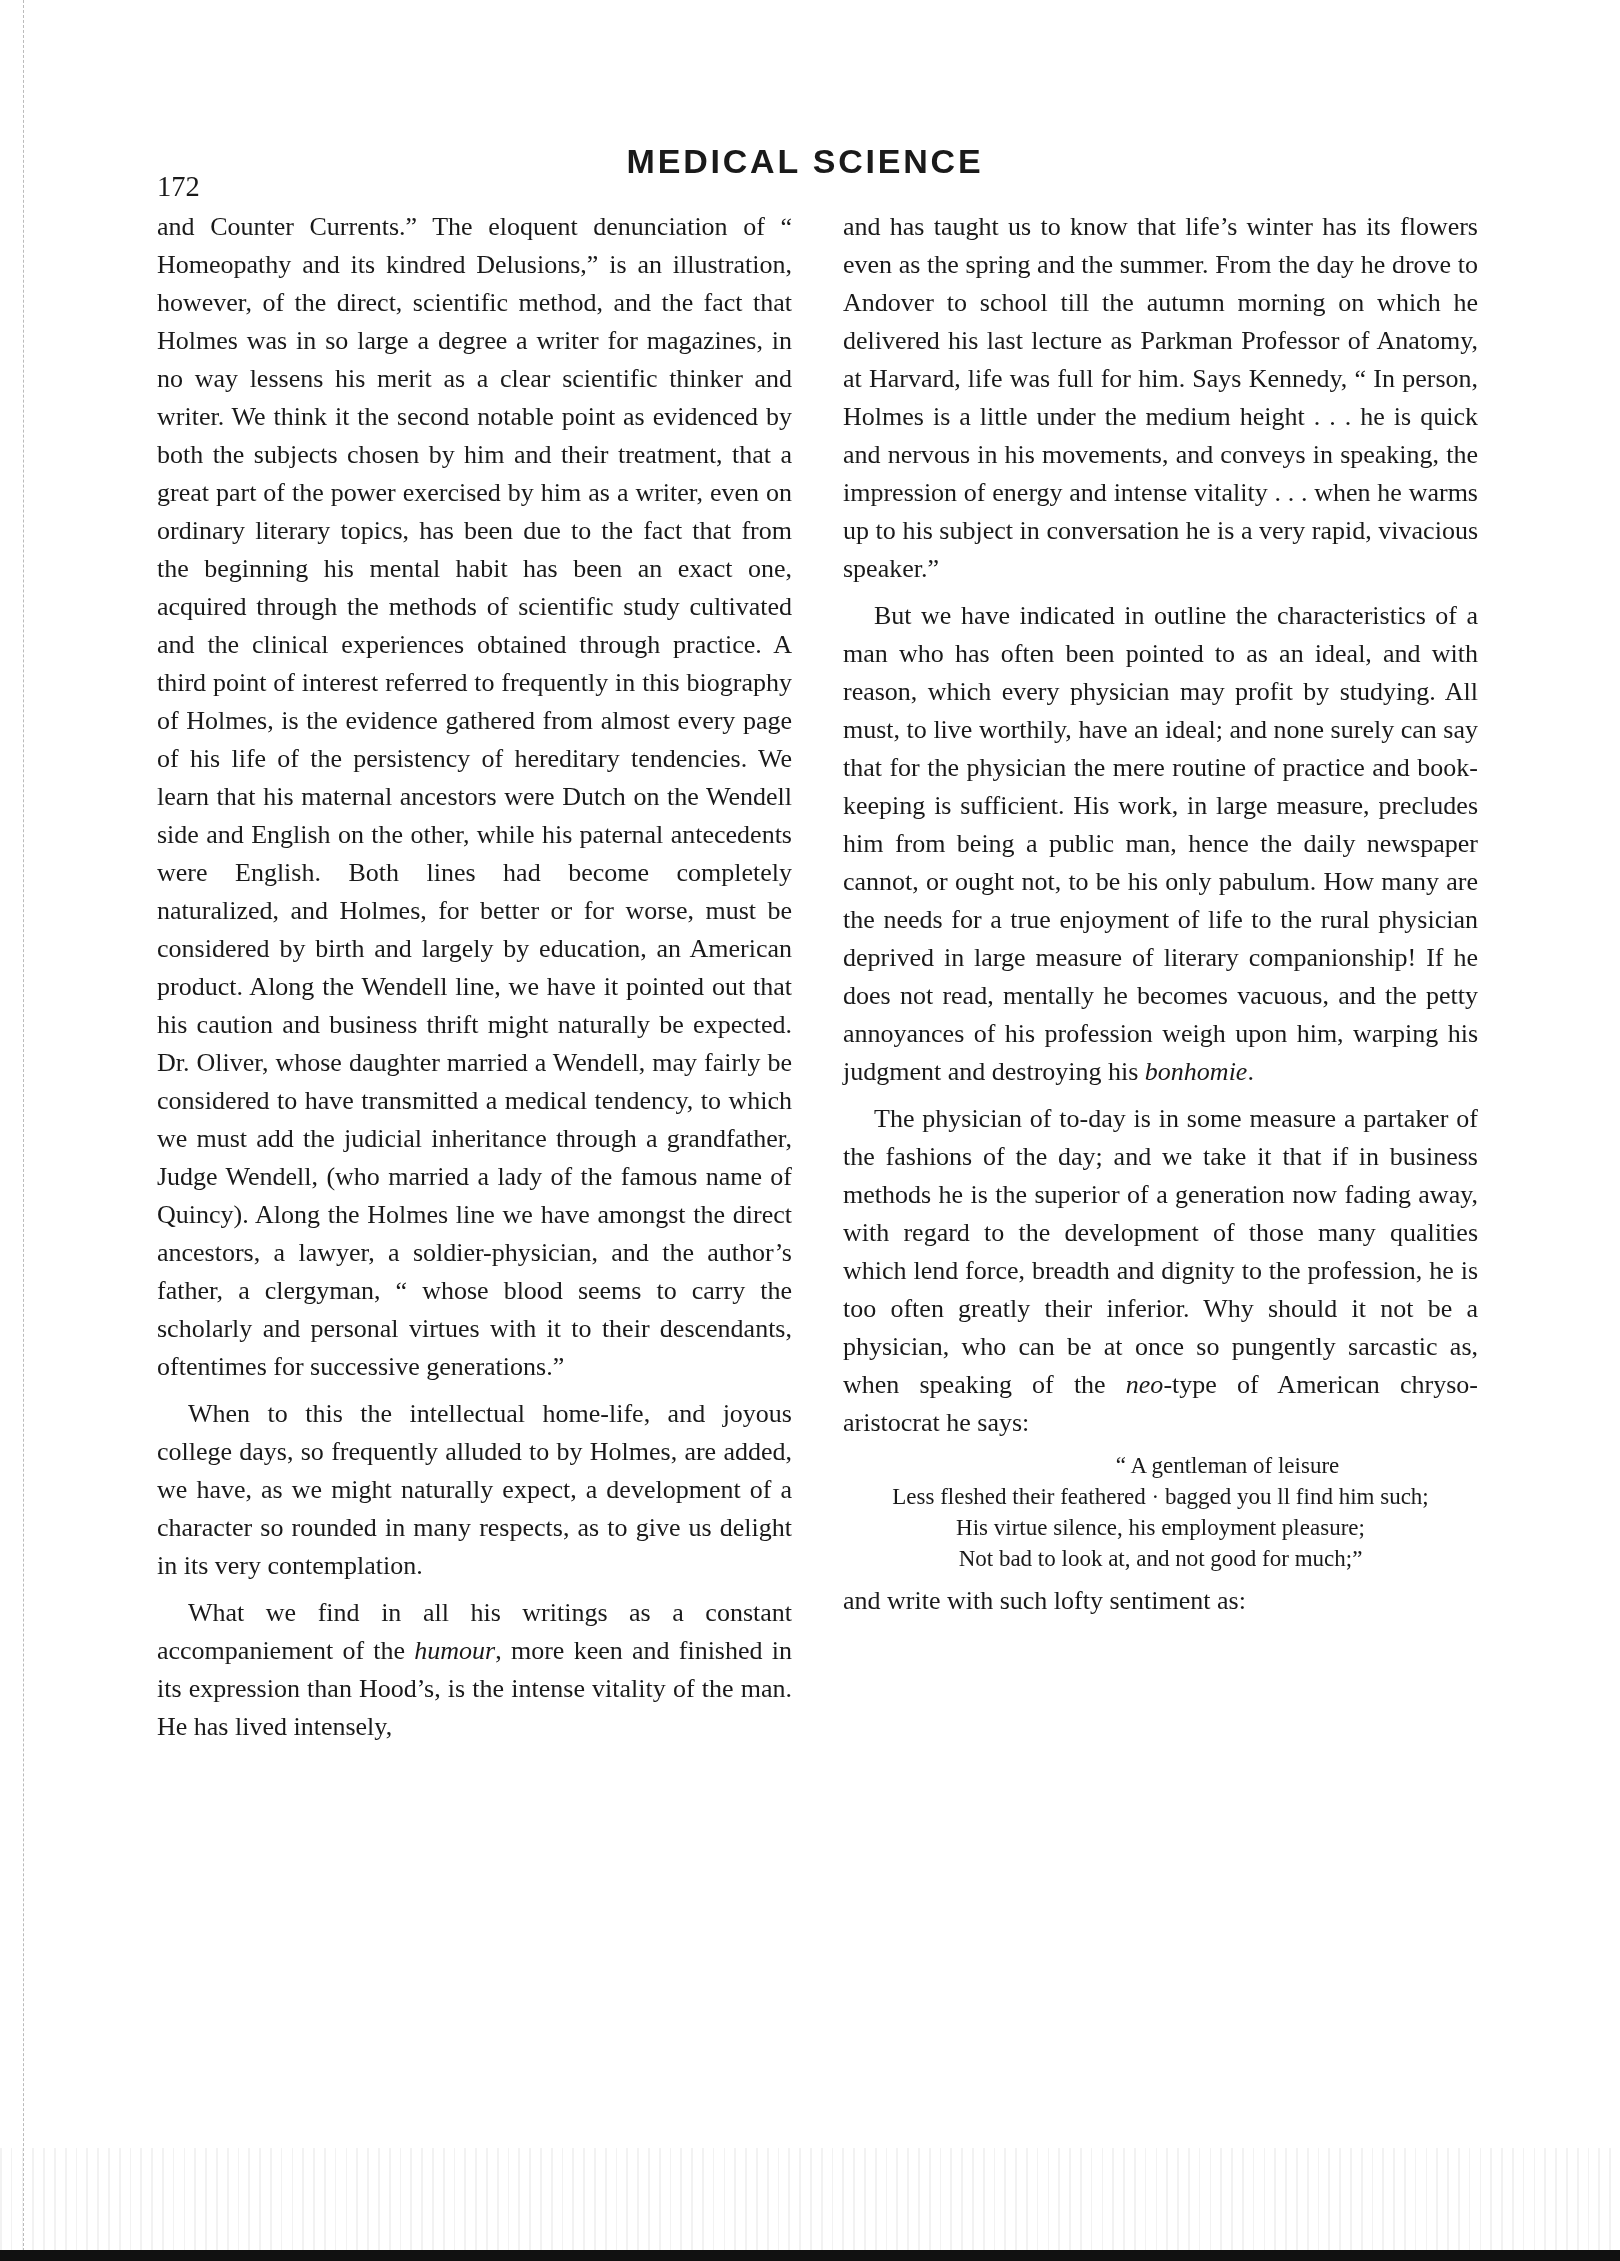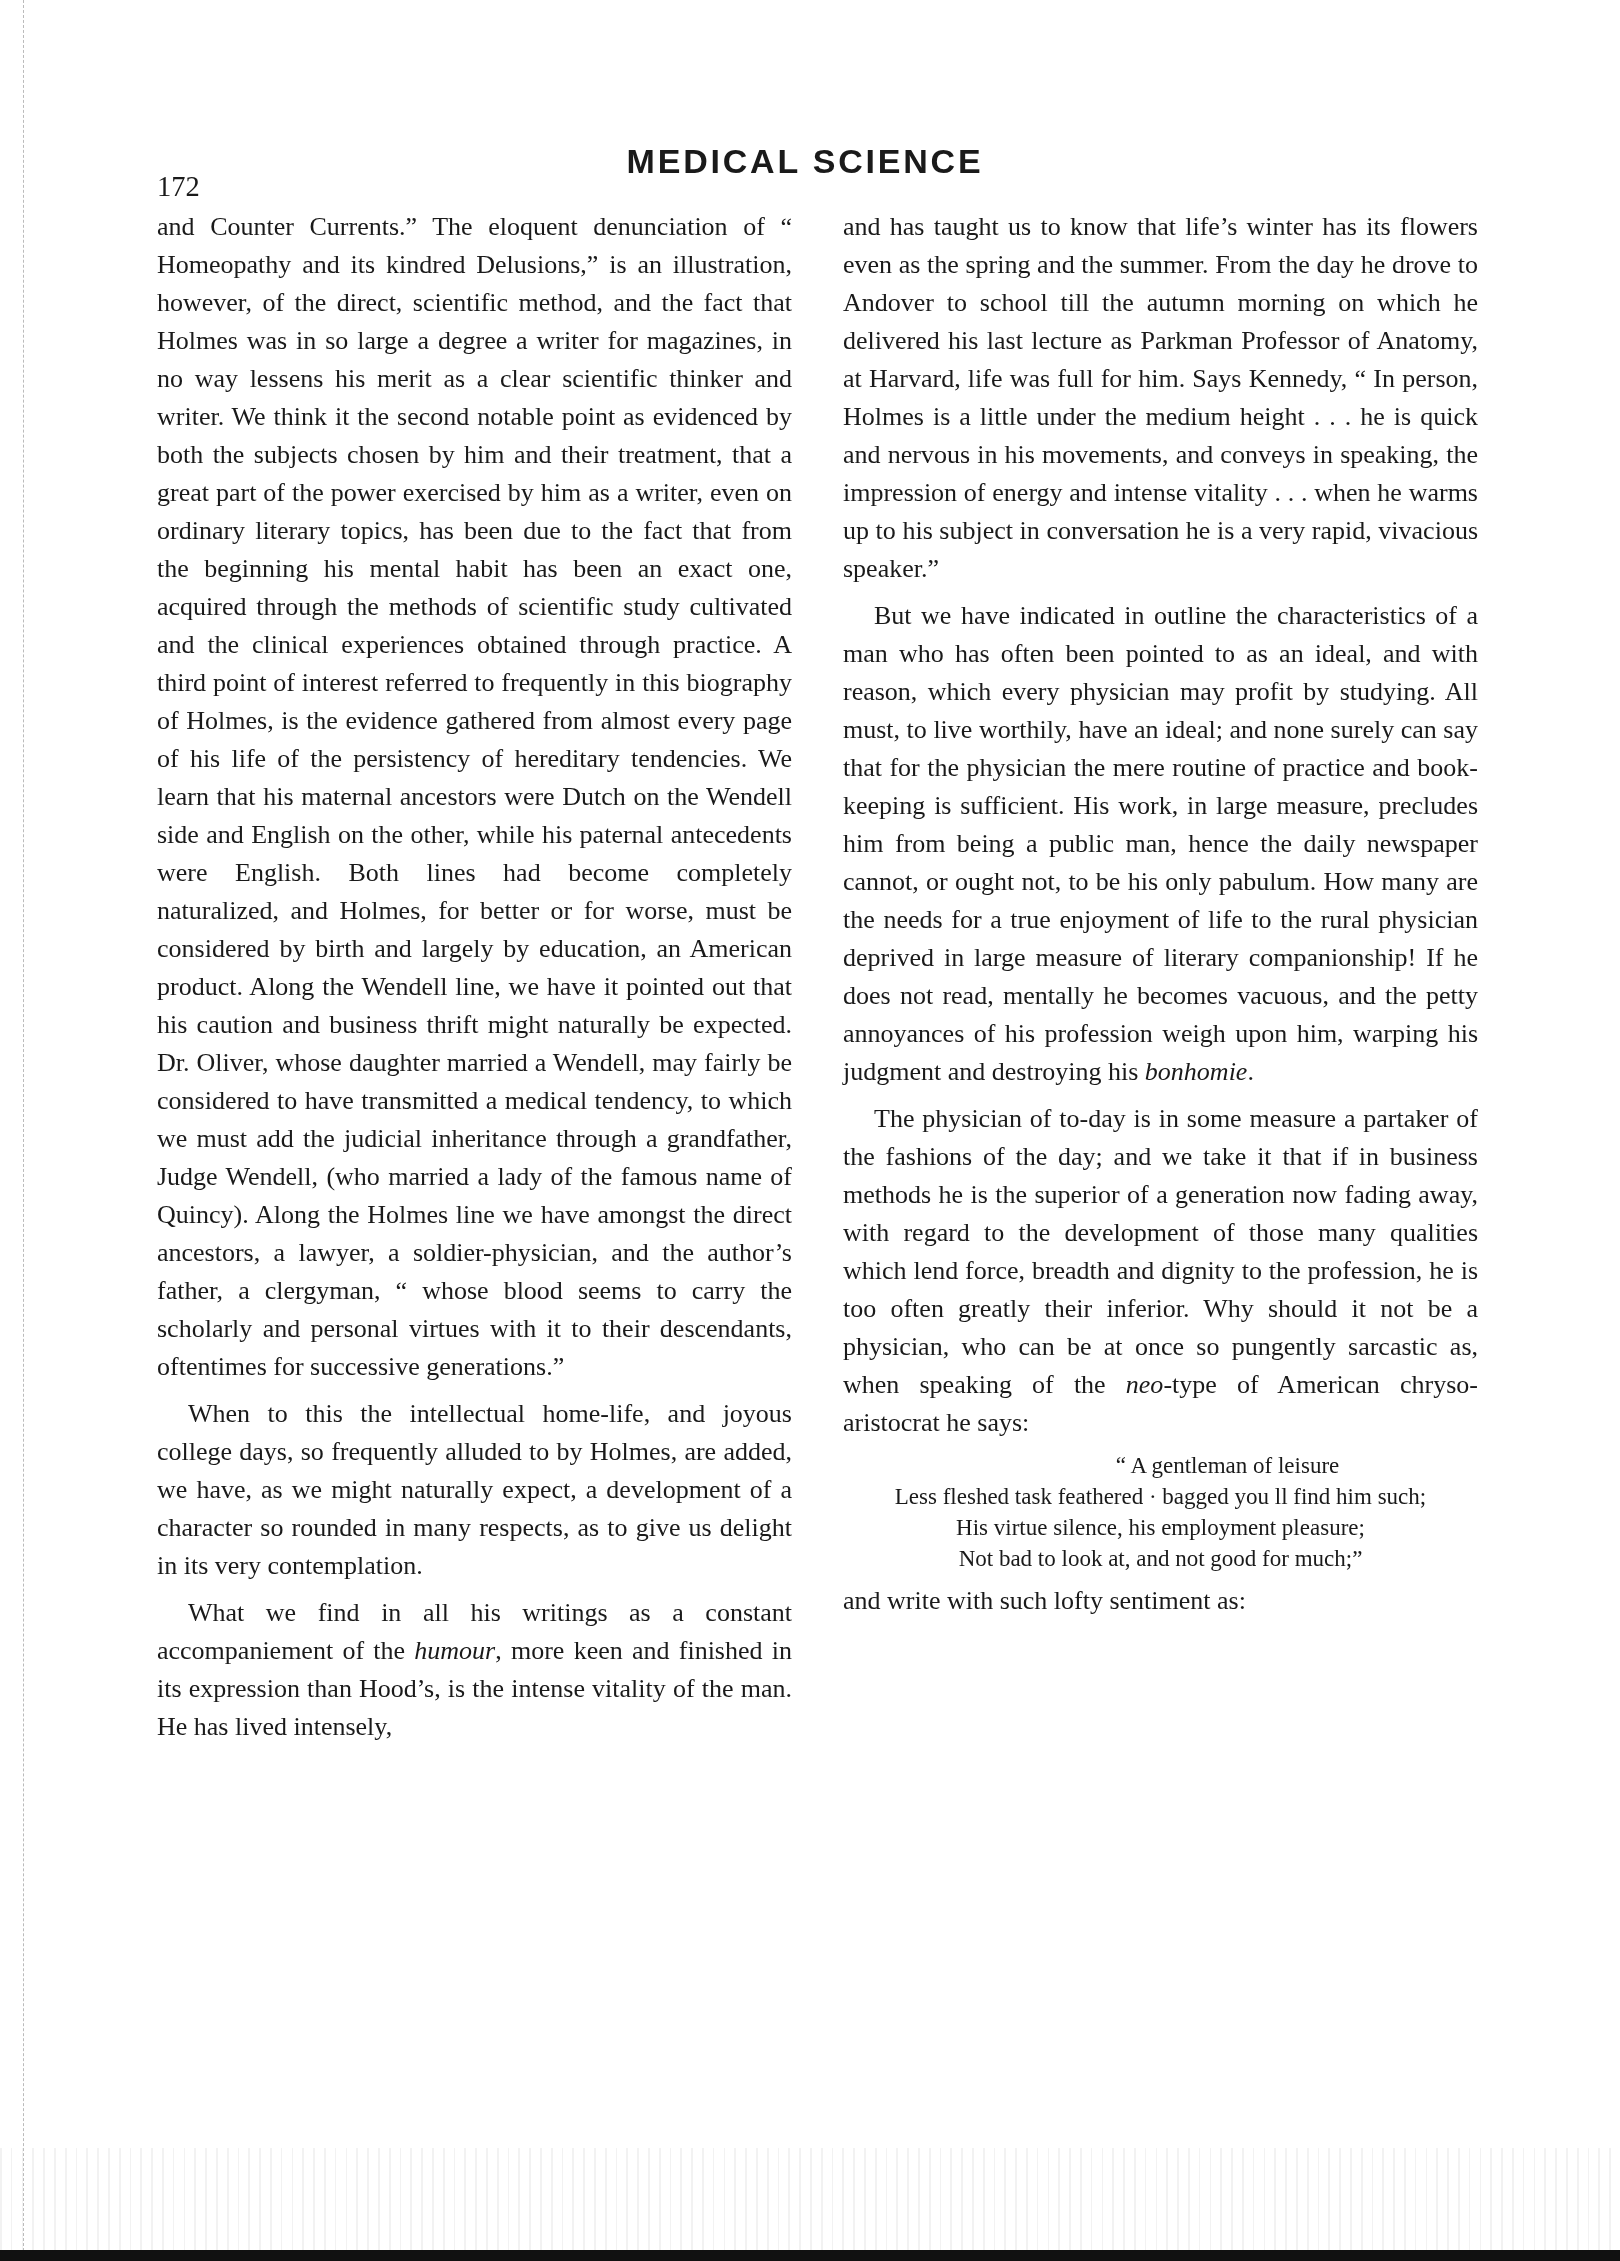--- a/index.html
+++ b/index.html
@@ -40,19 +40,19 @@
   <p class="indent">When to this the intellectual home-life, and joyous college days, so frequently alluded to by Holmes, are added, we have, as we might naturally expect, a development of a character so rounded in many respects, as to give us delight in its very contemplation.</p>
   <p class="indent"><span>What we find in all his writings as a constant accompaniement of the </span><span class="ital">humour</span><span>, more keen and finished in its expression than Hood’s, is the intense vitality of the man. He has lived intensely,</span></p>
 </div>
 
 <div class="col col-right">
   <p class="first">and has taught us to know that life’s winter has its flowers even as the spring and the summer. From the day he drove to Andover to school till the autumn morning on which he delivered his last lecture as Parkman Professor of Anatomy, at Harvard, life was full for him. Says Kennedy, “ In person, Holmes is a little under the medium height . . . he is quick and nervous in his movements, and conveys in speaking, the impression of energy and intense vitality . . . when he warms up to his subject in conversation he is a very rapid, vivacious speaker.”</p>
   <p class="indent"><span>But we have indicated in outline the characteristics of a man who has often been pointed to as an ideal, and with reason, which every physician may profit by studying. All must, to live worthily, have an ideal; and none surely can say that for the physician the mere routine of practice and book-keeping is sufficient. His work, in large measure, precludes him from being a public man, hence the daily newspaper cannot, or ought not, to be his only pabulum. How many are the needs for a true enjoyment of life to the rural physician deprived in large measure of literary companionship! If he does not read, mentally he becomes vacuous, and the petty annoyances of his profession weigh upon him, warping his judgment and destroying his </span><span class="ital">bonhomie</span><span>.</span></p>
   <p class="indent"><span>The physician of to-day is in some measure a partaker of the fashions of the day; and we take it that if in business methods he is the superior of a generation now fading away, with regard to the development of those many qualities which lend force, breadth and dignity to the profession, he is too often greatly their inferior. Why should it not be a physician, who can be at once so pungently sarcastic as, when speaking of the </span><span class="ital">neo</span><span>-type of American chryso-aristocrat he says:</span></p>
   <div class="poem poem1">
     <span class="line first-line">“ A gentleman of leisure</span>
-    <span class="line">Less fleshed task feathered · bagged you ll find him such;</span>
+    <span class="line">Less fleshed their feathered · bagged you ll find him such;</span>
     <span class="line">His virtue silence, his employment pleasure;</span>
     <span class="line">Not bad to look at, and not good for much;”</span>
   </div>
   <p class="after-poem">and write with such lofty sentiment as:</p>
 </div>
 
 
 </body></html>

